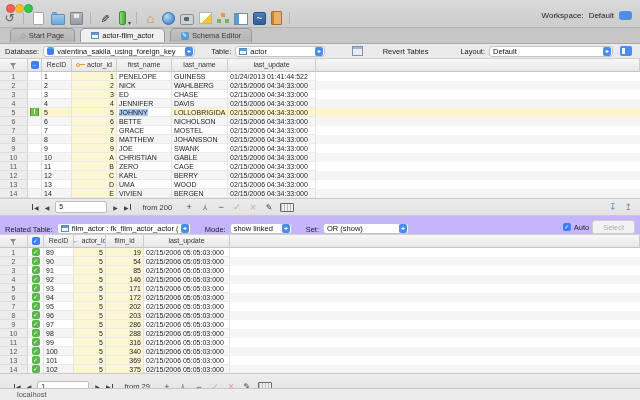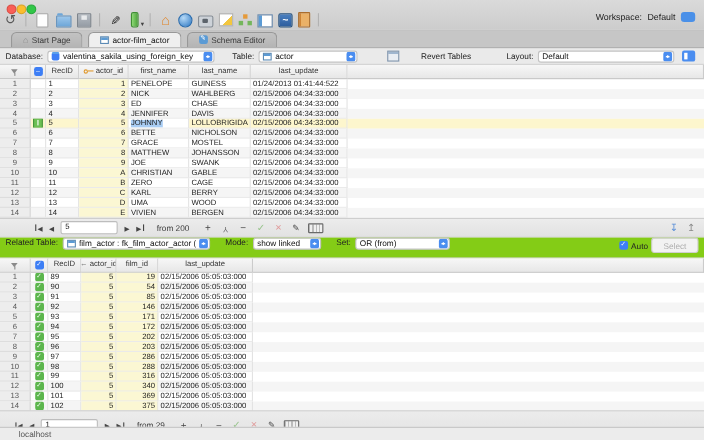--- a/index.html
+++ b/index.html
@@ -34,21 +34,21 @@
   .i-diagram::before{content:"";position:absolute;left:4px;top:1px;width:4px;height:4px;background:#e59a3a;box-shadow:-4px 6px 0 #74b65c,4px 6px 0 #74b65c}
   .i-table-editor{width:12px;height:10px;background:linear-gradient(90deg,#5b9bd5 30%,#ffffff 30%);border:1px solid #6d8db0;margin-top:1px}
   .i-sql-editor{width:11px;height:11px;background:linear-gradient(#4a7fc0,#2d5d9d);border:1px solid #27527f;border-radius:2px;color:#fff;font-size:8px}
   .i-sql-editor::before{content:"~";color:#fff;font-size:9px;font-weight:bold}
   .i-report{width:9px;height:12px;background:linear-gradient(90deg,#cd8436 22%,#eab168 22%);border:1px solid #ab6d2c;border-radius:1px}
   .wsbox{position:absolute;right:8px;top:11px;display:flex;align-items:center;gap:5px;font-size:8px;color:#222}
   .chat{width:13px;height:9px;background:#4a90e8;border-radius:3px;position:relative}
   .chat::after{content:"";position:absolute;left:2px;bottom:-3px;border:3px solid transparent;border-top-color:#4a90e8;border-left-width:2px;border-right-width:2px}
 
   
-  .tabbar{top:28px;height:16px;background:#c6c6c6;border-bottom:1px solid #a9a9a9;display:flex;align-items:center;padding-left:10px}
+  .tabbar{top:28px;height:16px;background:#c6c6c6;border-bottom:1px solid #a9a9a9;display:flex;align-items:flex-start;padding-left:10px}
   .tab{height:14px;display:flex;align-items:center;justify-content:center;gap:3px;font-size:7.5px;color:#3a3a3a;
        background:linear-gradient(#c2c2c2,#b4b4b4);border:1px solid #989898;border-bottom:none;border-radius:5px 5px 0 0;margin-right:5px;padding:0 10px;box-sizing:border-box}
   .tab.active{background:#efefef;color:#111}
   .ti{display:inline-block}
   .ti-home{font-size:8px;color:#8a8a8a}
   .ti-home::before{content:"\2302"}
   .ti-schema{width:8px;height:8px;background:#5b9bd5;border-radius:2px;position:relative}
   .ti-schema::before{content:"\270E";position:absolute;left:1px;top:-1px;font-size:6px;color:#fff}
   .ti-table{width:8px;height:7px;background:linear-gradient(#5b9bd5 2px,#fff 2px);border:1px solid #5b8ab5;box-sizing:border-box}
 
@@ -114,21 +114,21 @@
   .nico.fork{transform:scaleY(-1);font-size:7px;color:#666}
   .nico.ok{color:#95c389}
   .nico.no{color:#e09b9b;font-size:10px}
   .nico.pen{font-size:8px}
   .kbd{width:12px;height:7px;border:1px solid #6a6a6a;border-radius:1px;background:repeating-linear-gradient(90deg,#bbb 0 1px,#f0f0f0 1px 3px)}
   .nright{margin-left:auto;margin-right:8px;display:flex;gap:8px;font-size:9px}
   .dl1::before{content:"\21A7";color:#5a8fd8}
   .dl2::before{content:"\21A5";color:#888}
 
   
-  .relbar{top:216px;height:19px;background:#84cc16;border-bottom:1px solid #d2d2d2;display:flex;align-items:flex-start;gap:4px;font-size:7.5px;color:#222;padding:0 5px}
+  .relbar{top:216px;height:19px;background:#c4b5fd;border-bottom:1px solid #d2d2d2;display:flex;align-items:flex-end;gap:4px;font-size:7.5px;color:#222;padding:0 5px}
   .autobox{margin-left:auto;display:flex;align-items:center;gap:3px}
   .btn{height:12px;padding:0 10px;background:#f2f2f2;border:1px solid #cfcfcf;border-radius:3px;font-size:7.5px;color:#adadad;display:inline-flex;align-items:center}
 
   
   .statusbar{top:388px;height:12px;background:#ececec;border-top:1px solid #c6c6c6;font-size:7.5px;color:#555;line-height:12px;padding-left:17px}
 </style>
 </head>
 <body>
 
 <div class="abs titlebar">
@@ -409,21 +409,21 @@
     <span class="dd-text">film_actor : fk_film_actor_actor (1:M)</span>
     <span class="stepper"></span>
   </span>
   <span class="lbl" style="margin-left:10px">Mode:</span>
   <span class="dd" style="width:62px">
     <span class="dd-text">show linked</span>
     <span class="stepper"></span>
   </span>
   <span class="lbl" style="margin-left:10px">Set:</span>
   <span class="dd" style="width:86px">
-    <span class="dd-text">OR (from)</span>
+    <span class="dd-text">OR (show)</span>
     <span class="stepper"></span>
   </span>
   <span class="autobox">
     <span class="cb blue check"></span>
     <span>Auto</span>
     <span class="btn">Select</span>
   </span>
 </div>
 
 <div class="grid" id="related-grid" style="top:235px;height:138px">

